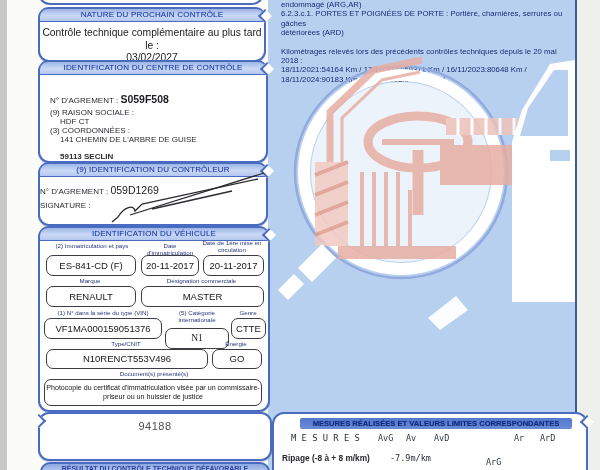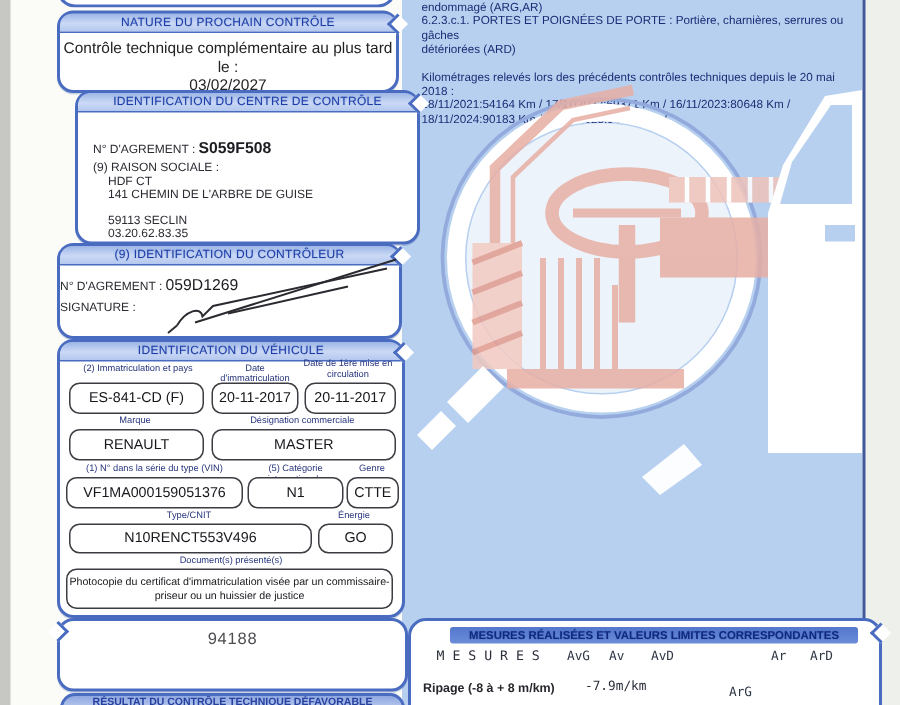--- a/index.html
+++ b/index.html
@@ -103,33 +103,34 @@
 
   <div class="sec" style="left:38px;top:7px;width:224px;height:51px;">
     <div class="sec-h">NATURE DU PROCHAIN CONTRÔLE</div>
     <div class="notch-r" style="top:2px;"></div>
     <div style="margin-top:5px;text-align:center;font-size:10.3px;line-height:12.5px;color:#222;">
       <div>Contrôle technique complémentaire au plus tard le :</div>
       <div>03/02/2027</div>
     </div>
   </div>
 
-  <div class="sec" style="left:50px;top:60px;width:226px;height:99px;">
+  <div class="sec" style="left:38px;top:60px;width:226px;height:99px;">
     <div class="sec-h">IDENTIFICATION DU CENTRE DE CONTRÔLE</div>
     <div class="notch-r" style="top:2px;"></div>
     <div style="padding:20px 0 0 10px;" class="body-txt">
       <div style="margin-bottom:3px;">
         <span>N° D'AGREMENT :</span>
         <span class="bold-val">S059F508</span>
       </div>
       <div>(9) RAISON SOCIALE :</div>
       <div style="padding-left:10px;">HDF CT</div>
+      <div>(3) COORDONNÉES :</div>
       <div style="padding-left:10px;">141 CHEMIN DE L'ARBRE DE GUISE</div>
       <div style="height:8px;"></div>
-      <div style="padding-left:10px;">59113 SECLIN</div>
+      <div style="padding-left:10px;font-weight:bold;">59113 SECLIN</div>
       <div style="padding-left:10px;">03.20.62.83.35</div>
     </div>
   </div>
 
   <div class="sec" style="left:38px;top:162px;width:226px;height:60px;">
     <div class="sec-h">(9) IDENTIFICATION DU CONTRÔLEUR</div>
     <div class="notch-r" style="top:2px;"></div>
     <div style="padding:9px 0 0 0;" class="body-txt">
       <div style="margin-bottom:5px;">
         <span>N° D'AGREMENT :</span>
@@ -163,21 +164,21 @@
     <div class="flabel" style="left:101px;top:50px;width:121px;">Désignation commerciale</div>
 
     <div class="fbox" style="left:101px;top:58px;width:121px;height:19px;line-height:19px;">MASTER</div>
     <div class="fbox" style="left:6px;top:58px;width:88px;height:19px;line-height:19px;">RENAULT</div>
 
     <div class="flabel" style="left:4px;top:82px;width:118px;">(1) N° dans la série du type (VIN)</div>
     <div class="flabel" style="left:124px;top:82px;width:66px;">(5) Catégorie internationale</div>
     <div class="flabel" style="left:192px;top:82px;width:32px;">Genre</div>
 
     <div class="fbox" style="left:4px;top:90px;width:116px;height:19px;line-height:19px;">VF1MA000159051376</div>
-    <div class="fbox" style="left:125px;top:90px;width:62px;height:19px;line-height:19px;">N1</div>
+    <div class="fbox" style="left:125px;top:100px;width:62px;height:19px;line-height:19px;font-family:Liberation Serif, serif;">N1</div>
     <div class="fbox" style="left:191px;top:90px;width:33px;height:19px;line-height:19px;">CTTE</div>
 
     <div class="flabel" style="left:6px;top:113px;width:160px;">Type/CNIT</div>
     <div class="flabel" style="left:172px;top:113px;width:48px;">Énergie</div>
 
     <div class="fbox" style="left:6px;top:121px;width:160px;height:18px;line-height:18px;">N10RENCT553V496</div>
     <div class="fbox" style="left:172px;top:121px;width:48px;height:18px;line-height:18px;">GO</div>
 
     <div class="flabel" style="left:0;top:143px;width:228px;">Document(s) présenté(s)</div>
     <div class="fbox" style="left:4px;top:151px;width:218px;height:27px;font-size:7.1px;line-height:8.5px;padding-top:4px;box-sizing:border-box;">Photocopie du certificat d'immatriculation visée par un commissaire-priseur ou un huissier de justice</div>

